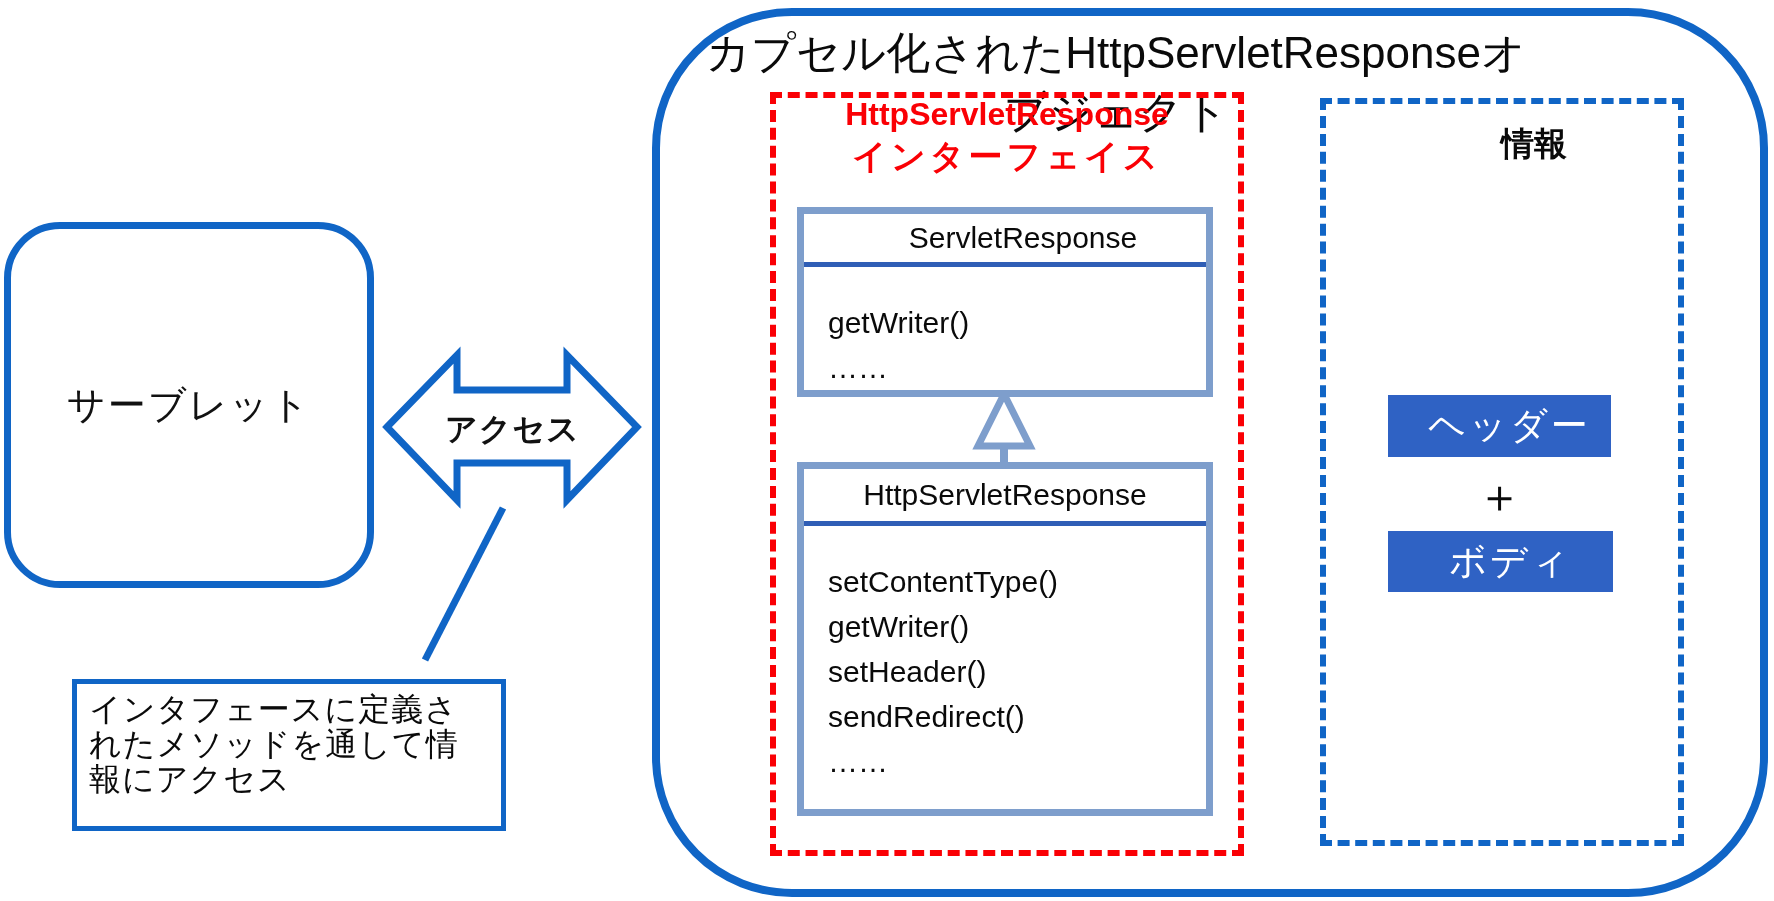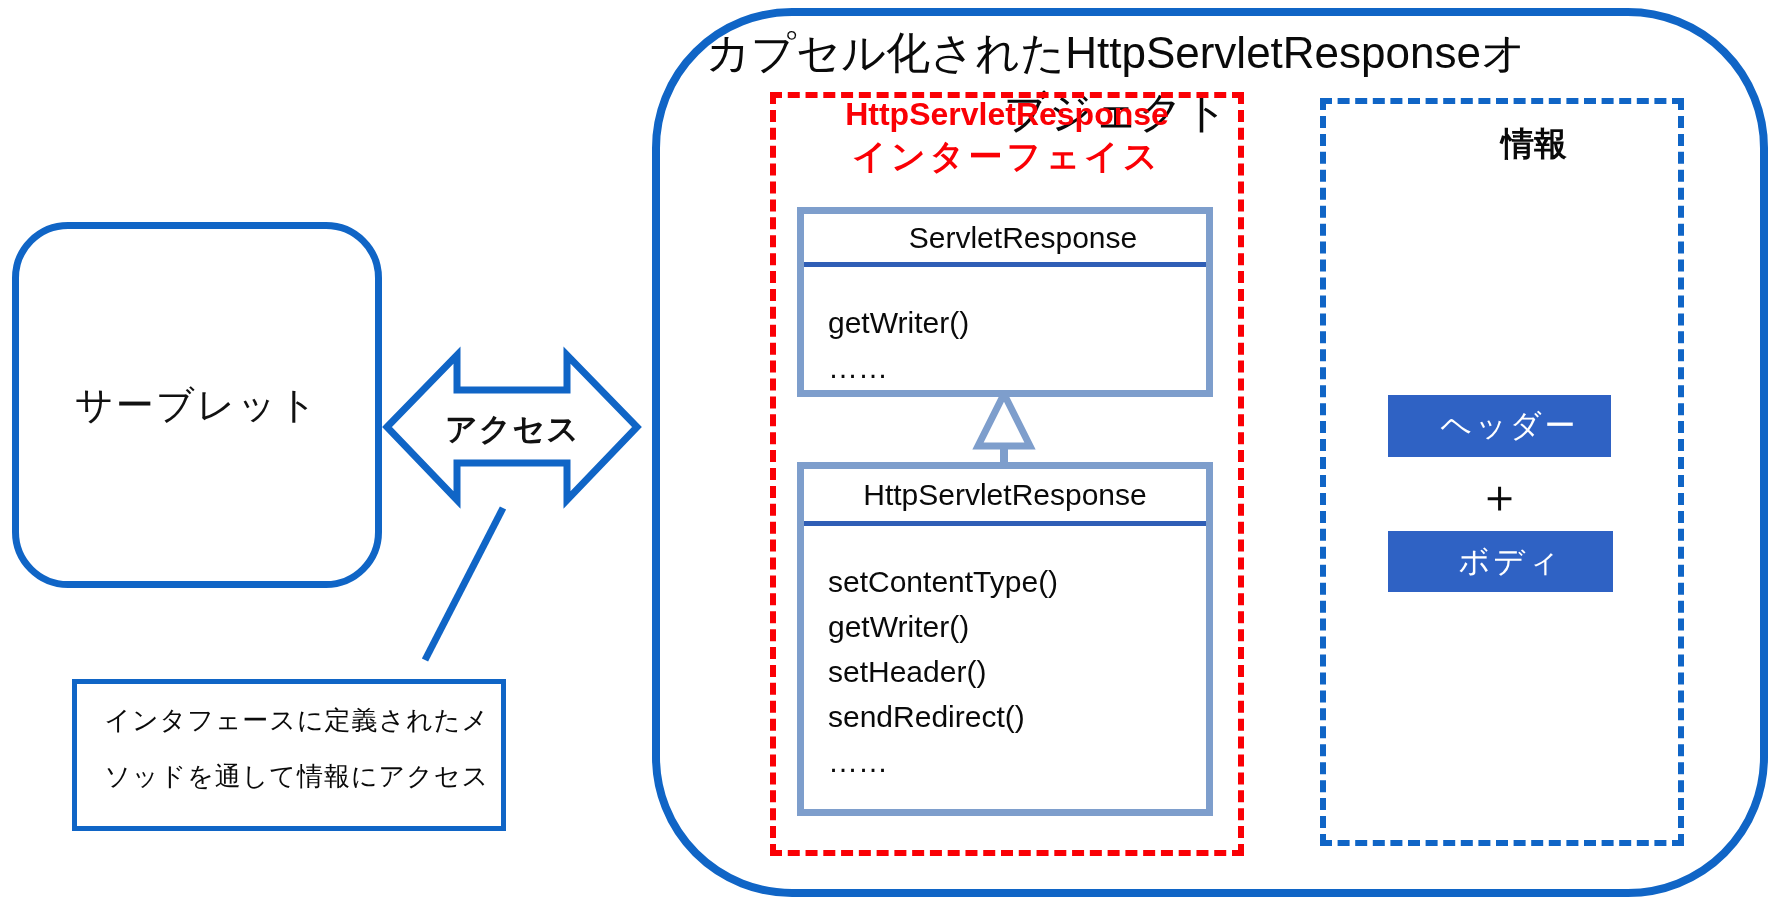--- a/index.html
+++ b/index.html
@@ -5,21 +5,21 @@
   * { margin: 0; padding: 0; box-sizing: border-box; }
   html, body { width: 1774px; height: 901px; background: #ffffff; overflow: hidden; }
   body { position: relative; font-family: "Liberation Sans", "DejaVu Sans", sans-serif; color: #111; }
 
   .abs { position: absolute; }
 
   
   .servlet-box {
     left: 4px; top: 222px; width: 370px; height: 366px;
     border: 7px solid #1065C6; border-radius: 56px;
-    display: flex; align-items: center; justify-content: center; margin-left: 8px;
+    display: flex; align-items: center; justify-content: center;
   }
   .servlet-box .label { font-size: 38px; letter-spacing: 2px; }
 
   
   .access-label {
     left: 420px; top: 408px; width: 185px; text-align: center;
     font-size: 32px; font-weight: 600; letter-spacing: 1px; font-family: Liberation Serif, serif;
   }
 
   
@@ -69,33 +69,32 @@
     left: 1320px; top: 98px; width: 364px; height: 748px;
     border: 6px dashed #1065C6;
   }
   .info-heading {
     left: 1352px; top: 122px; width: 364px; text-align: center;
     font-size: 33px; font-weight: 700; color: #0a0a0a;
   }
   .chip {
     background: #2F62C4; color: #ffffff;
     display: flex; align-items: center; justify-content: center;
-    font-size: 31px; letter-spacing: 3px; padding-left: 20px;
+    font-size: 37px; letter-spacing: 3px; padding-left: 20px;
   }
   .chip-header { left: 1388px; top: 395px; width: 223px; height: 62px; }
   .plus-sign { left: 1388px; top: 466px; width: 223px; text-align: center; font-size: 46px; font-weight: 400; color: #0a0a0a; }
   .chip-body { left: 1388px; top: 531px; width: 225px; height: 61px; }
 
   
   .caption-box {
     left: 72px; top: 679px; width: 434px; height: 152px;
     border: 5px solid #1065C6; padding: 8px 12px;
-    font-size: 26px; line-height: 56px; color: #0a0a0a;
+    font-size: 32px; line-height: 35px; color: #0a0a0a;
     letter-spacing: 1px;
-    text-align: right;
   }
 
   svg.overlay { position: absolute; left: 0; top: 0; width: 1774px; height: 901px; pointer-events: none; }
 </style>
 </head>
 <body>
 
 <svg class="overlay" viewBox="0 0 1774 901">
 
   <polygon points="387,427 457,355 457,390 567,390 567,355 637,427 567,500 567,463 457,463 457,500" fill="#ffffff" stroke="#1065C6" stroke-width="7" stroke-linejoin="miter"></polygon>

